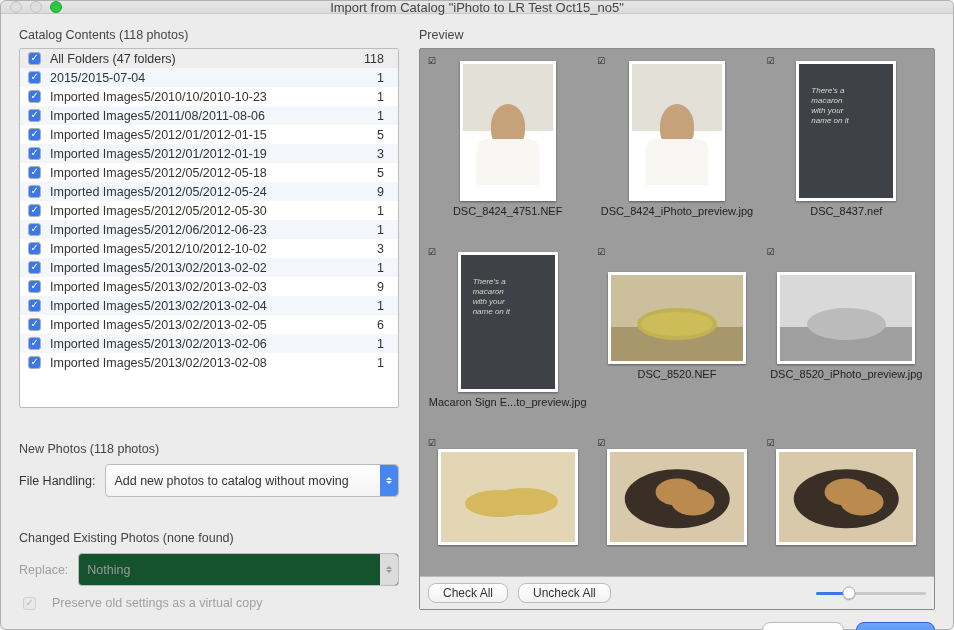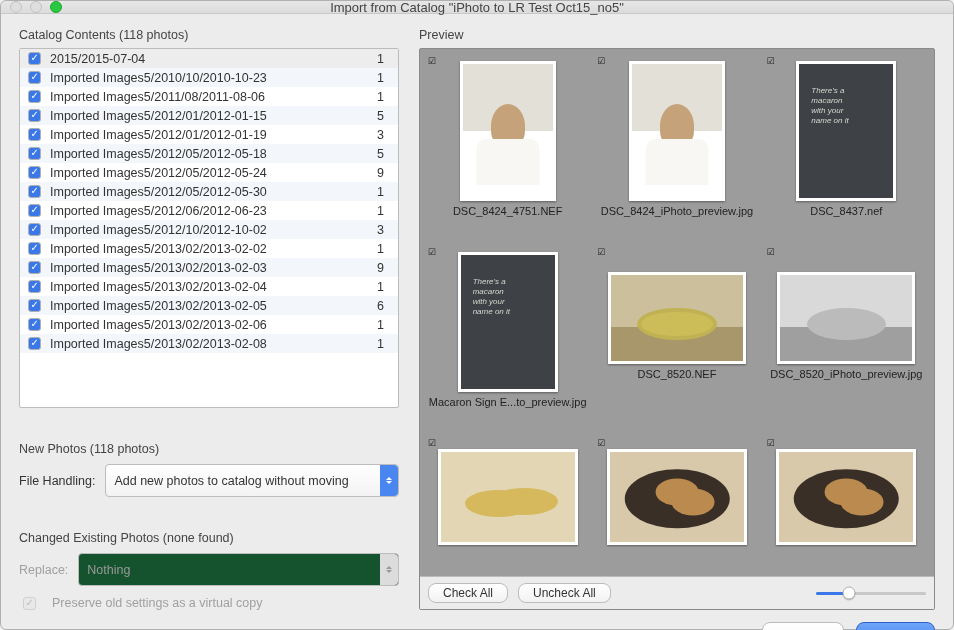--- a/index.html
+++ b/index.html
@@ -212,20 +212,25 @@
   </div>
 
   <div class="body">
     <div class="columns">
 
       <div class="left-col">
         <div class="section-label">Catalog Contents (118 photos)</div>
         <div class="catalog-list" id="catalog-list">
             <div class="catalog-row">
               <span class="cb"></span>
+              <span class="catalog-name">All Folders (47 folders)</span>
+              <span class="catalog-count">118</span>
+            </div>
+            <div class="catalog-row">
+              <span class="cb"></span>
               <span class="catalog-name">2015/2015-07-04</span>
               <span class="catalog-count">1</span>
             </div>
             <div class="catalog-row">
               <span class="cb"></span>
               <span class="catalog-name">Imported Images5/2010/10/2010-10-23</span>
               <span class="catalog-count">1</span>
             </div>
             <div class="catalog-row">
               <span class="cb"></span>

